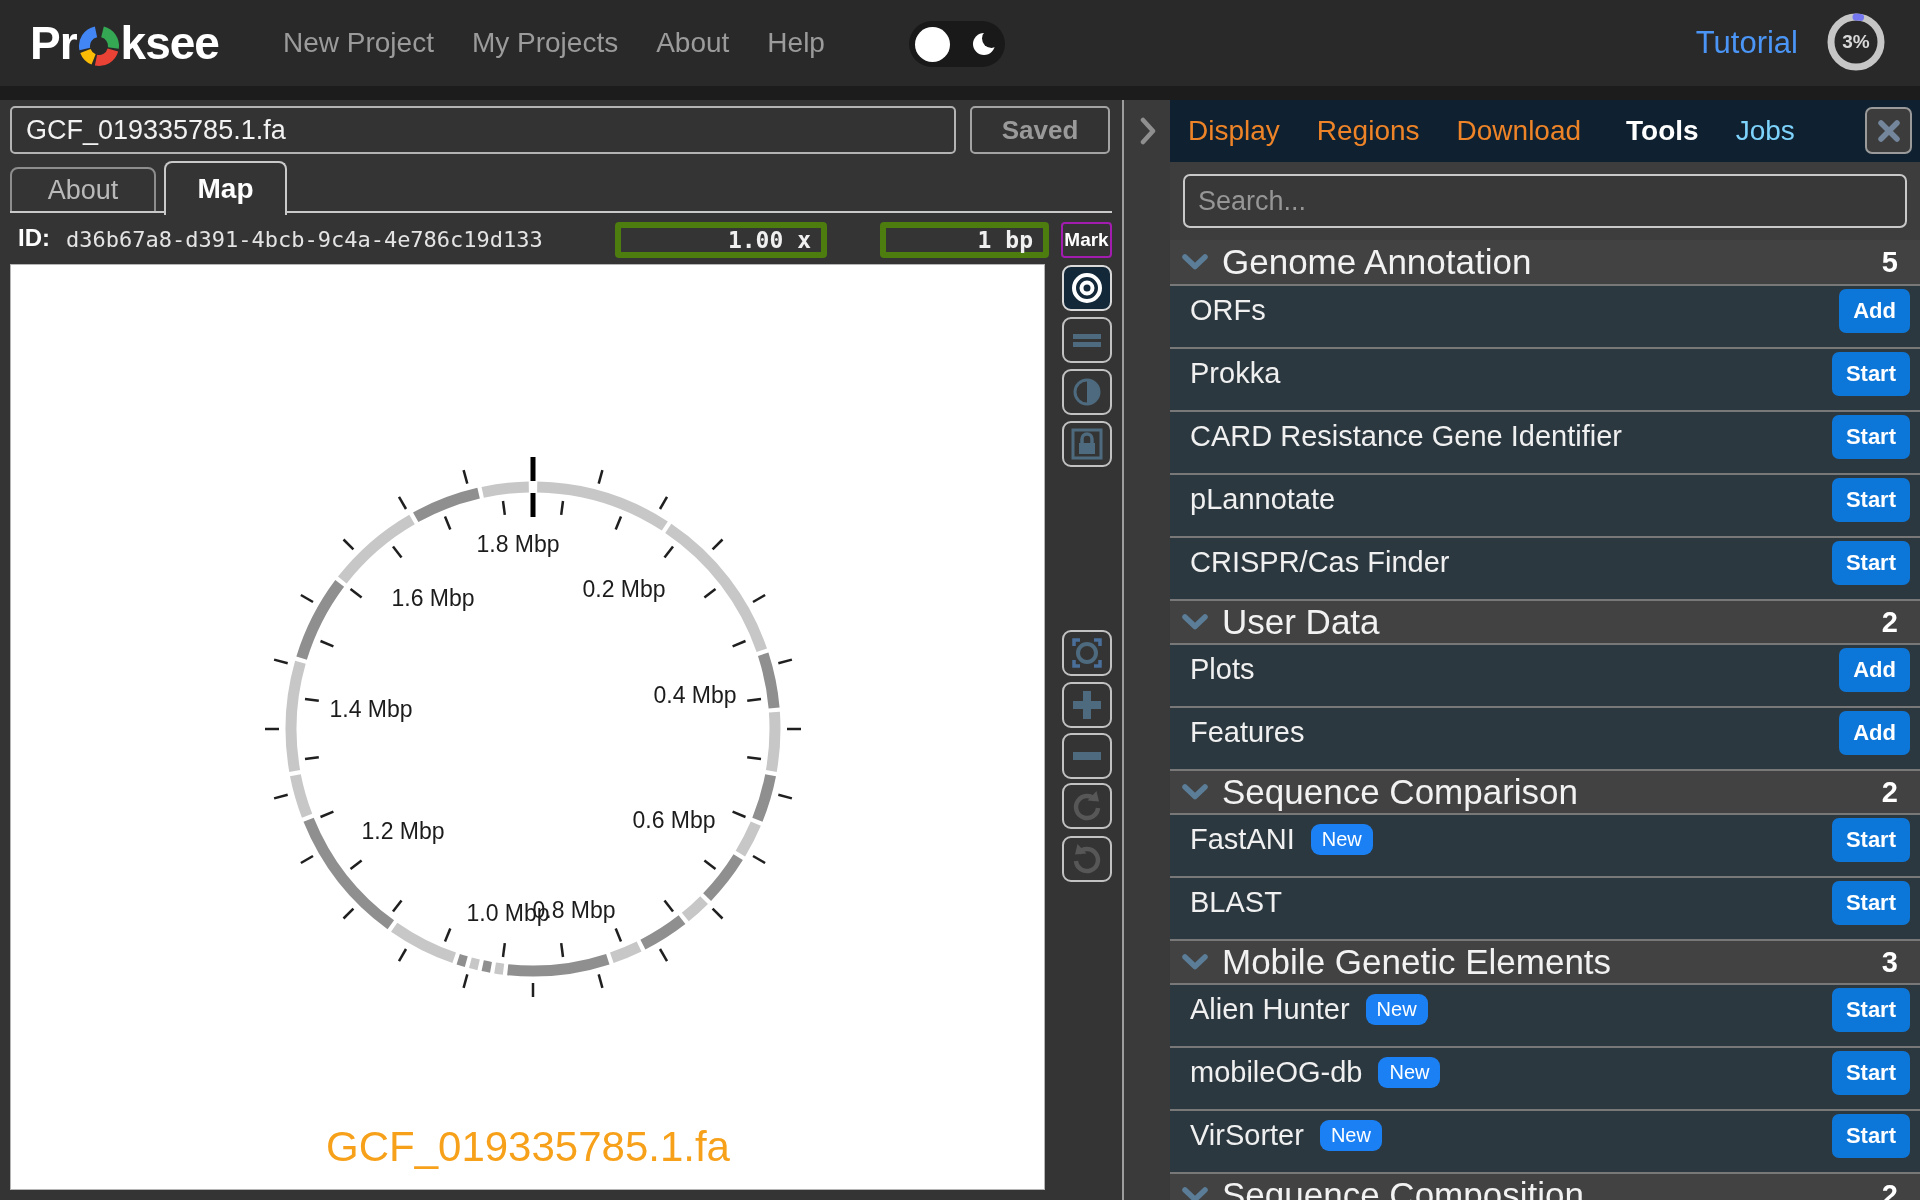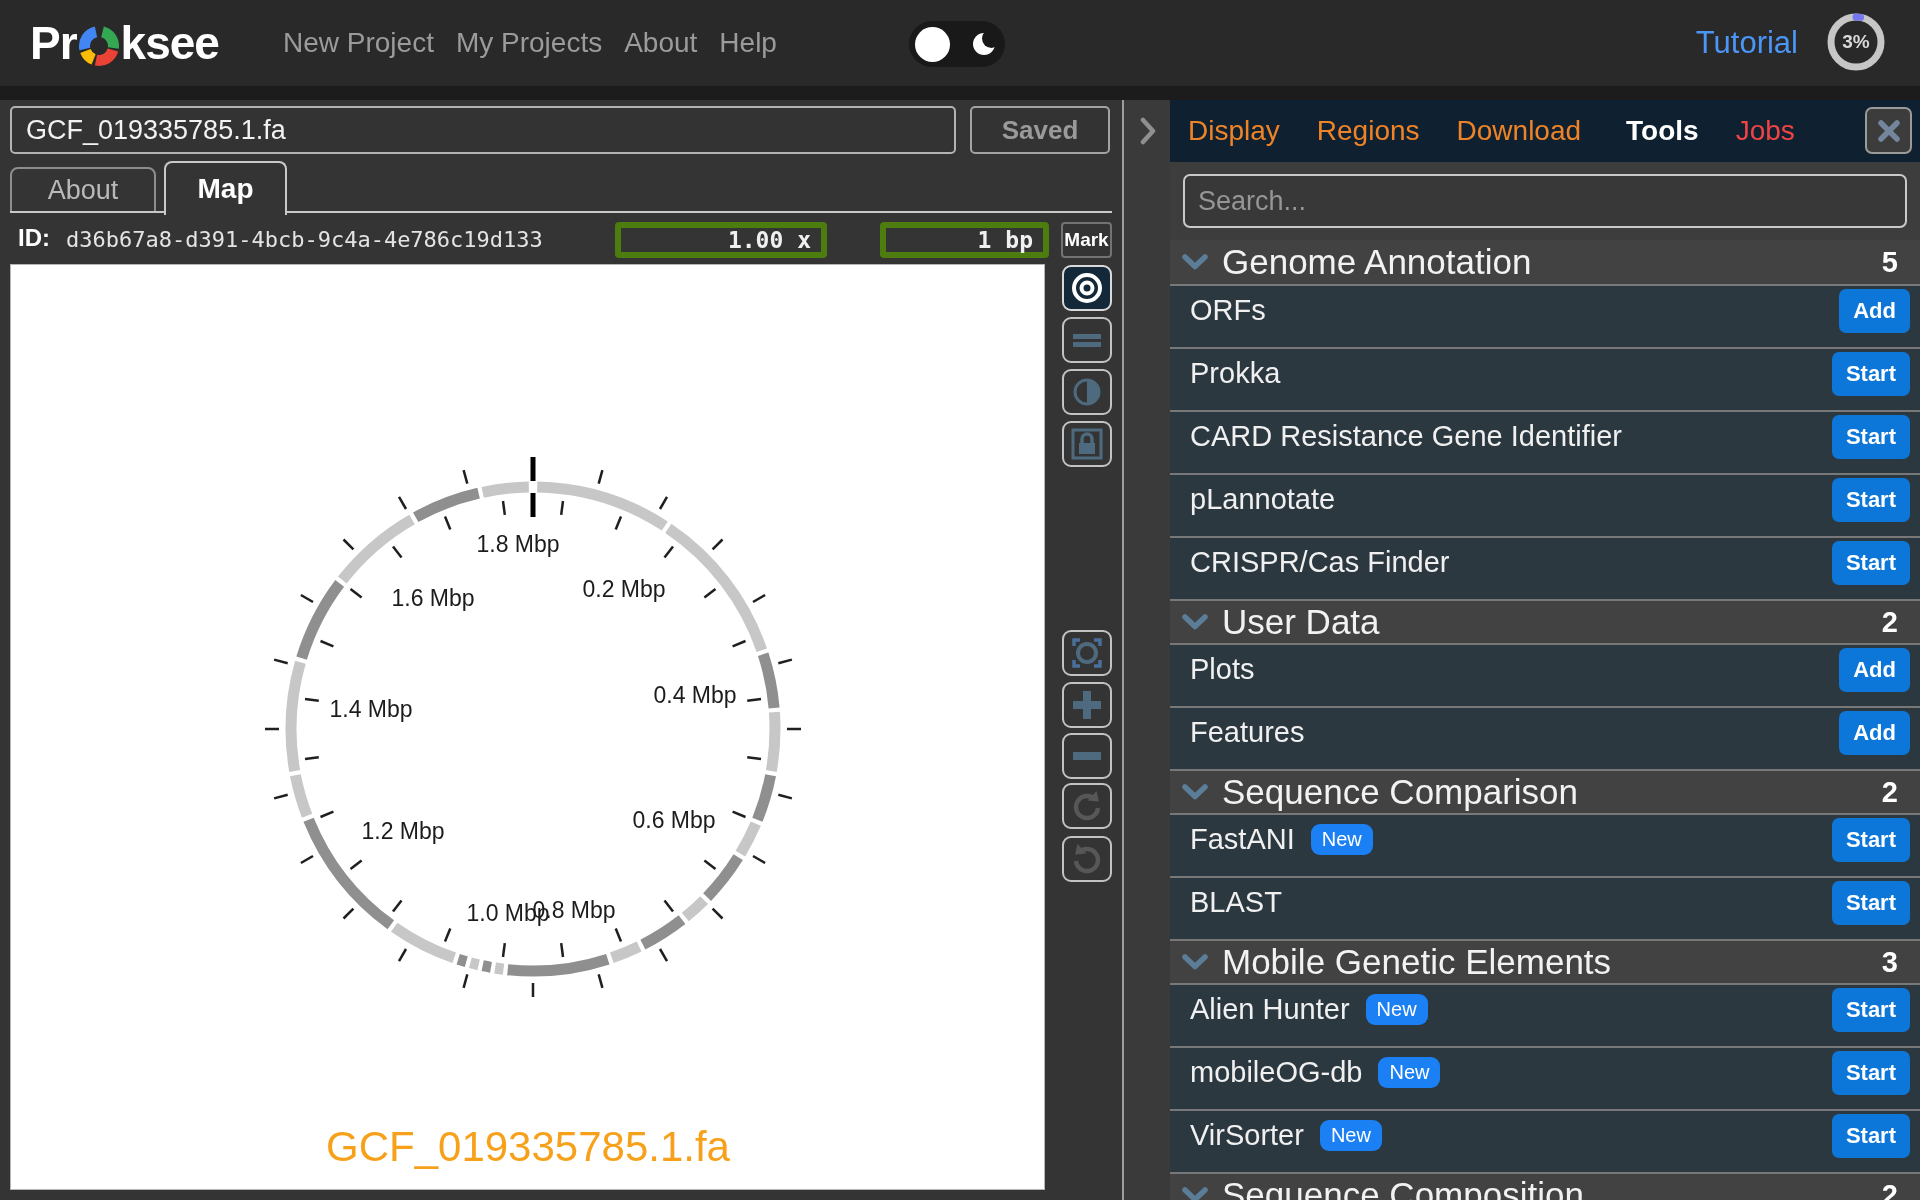--- a/index.html
+++ b/index.html
@@ -5,21 +5,21 @@
   html,body{margin:0;padding:0;background:#1c1c1c}
   #app{position:relative;width:1920px;height:1200px;background:#343434;overflow:hidden;
        font-family:"Liberation Sans",sans-serif;-webkit-font-smoothing:antialiased}
 
   
   .navbar{position:absolute;left:0;top:0;width:1920px;height:86px;background:#292929}
   .navstrip{position:absolute;left:0;top:86px;width:1920px;height:14px;background:#1c1c1c}
   .logo{position:absolute;left:30px;top:0;height:86px;display:flex;align-items:center;
         color:#fff;font-size:46px;font-weight:700;letter-spacing:-1px}
   .logo svg{margin:6px 1px 0}
-  #nav-links{position:absolute;left:283px;top:0;height:86px;display:flex;align-items:center;gap:22px}
+  #nav-links{position:absolute;left:283px;top:0;height:86px;display:flex;align-items:center;gap:38px}
   .nav-link{color:#9b9b9b;font-size:28px;cursor:pointer}
   .toggle{position:absolute;left:909px;top:21px;width:96px;height:46px;border-radius:23px;background:#191919;
           display:flex;align-items:center;justify-content:space-between;padding:0 6px;box-sizing:border-box;cursor:pointer}
   .sun{width:35px;height:35px;border-radius:50%;background:#fff}
   .tutorial{position:absolute;right:122px;top:0;height:86px;display:flex;align-items:center;font-size:31px;cursor:pointer}
   .progress{position:absolute;right:32px;top:10px;width:64px;height:64px}
   .progress .pct{position:absolute;inset:0;display:flex;align-items:center;justify-content:center;
                  color:#d9d9d9;font-size:19px;font-weight:700}
 
   
@@ -35,21 +35,21 @@
            border-bottom:none;border-radius:8px 8px 0 0;color:#fff;font-weight:700;font-size:28px;display:flex;
            align-items:center;justify-content:center;z-index:2;box-sizing:border-box;cursor:pointer}
   .tab-line{position:absolute;left:10px;top:111px;width:1102px;height:2px;background:#c9c9c9;z-index:1}
   .id-label{position:absolute;left:18px;top:124px;font-size:24px;font-weight:700;color:#fff}
   .id-value{position:absolute;left:66px;top:127px;font-family:"DejaVu Sans Mono",monospace;font-size:22px;color:#e4e4e4}
   .mono-box{position:absolute;top:122px;height:36px;border:6px solid #4d7c0f;border-radius:4px;color:#f0f0f0;
             font-family:"DejaVu Sans Mono",monospace;font-size:23px;font-weight:700;display:flex;align-items:center;
             justify-content:flex-end;padding-right:10px;box-sizing:border-box}
   .zoom-box{left:615px;width:212px}
   .bp-box{left:880px;width:169px}
-  .mark-btn{position:absolute;left:1061px;top:122px;width:51px;height:36px;border:2px solid #737373;border-radius:4px;
+  .mark-btn{position:absolute;left:1061px;top:122px;width:51px;height:36px;border:2px solid #a21caf;border-radius:4px;
             background:none;color:#fff;font-size:19px;font-weight:700;box-sizing:border-box;padding:0;cursor:pointer}
   .canvas{position:absolute;left:10px;top:164px;width:1035px;height:926px;background:#fff;
           border:1px solid #b5b5b5;box-sizing:border-box}
   .map-label{position:absolute;transform:translate(-50%,-50%);font-size:23px;color:#1c1c1c;white-space:nowrap}
   .map-caption{position:absolute;left:517px;top:858px;transform:translateX(-50%);font-size:42px;white-space:nowrap}
 
   
   .tb-btn{position:absolute;left:1062px;width:50px;height:46px;border:2px solid #c2c2c2;border-radius:9px;
           background:transparent;display:flex;align-items:center;justify-content:center;box-sizing:border-box;
           padding:0;cursor:pointer}
@@ -304,21 +304,21 @@
       </svg>
     </button>
   </div>
 
   <div class="sidebar">
     <div class="sb-tabbar" id="sb-tabbar">
         <span class="sb-tab" style="color: rgb(238, 132, 39);">Display</span>
         <span class="sb-tab" style="color: rgb(238, 132, 39);">Regions</span>
         <span class="sb-tab" style="color: rgb(238, 132, 39);">Download</span>
         <span class="sb-tab active" style="color: rgb(238, 132, 39); margin-left: 8px;">Tools</span>
-        <span class="sb-tab" style="color: #ef4444;">Jobs</span>
+        <span class="sb-tab" style="color: #7dd3fc;">Jobs</span>
       </div>
     <button class="close-btn">
       <svg width="26" height="26" viewBox="0 0 26 26">
         <path d="M5 5 L21 21 M21 5 L5 21" stroke="#74869b" stroke-width="5.5" stroke-linecap="round"></path>
       </svg>
     </button>
     <div class="sb-search">
       <input class="search-input" placeholder="Search..." style="">
     </div>
     <div id="sb-list">

